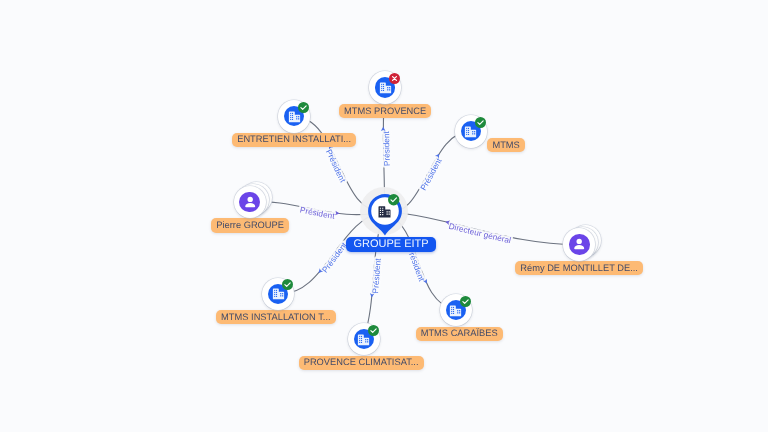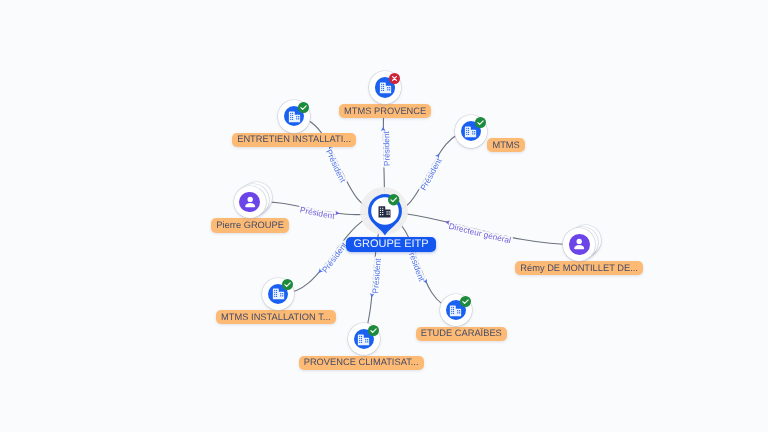--- a/index.html
+++ b/index.html
@@ -276,21 +276,21 @@
   </g>
           </svg>
         </div>
         <div class="badge" style="width: 11px; height: 11px; left: 20.2px; top: 1.7px; z-index: 4;">
           <svg width="11" height="11" viewBox="0 0 24 24">
   <circle cx="12" cy="12" r="12" fill="#1e8a3c"></circle>
   <path d="M6.3 12.3l3.9 3.9 7.6-7.9" fill="none" stroke="#fff" stroke-width="2.5" stroke-linecap="round" stroke-linejoin="round"></path>
           </svg>
         </div>
       </div>
-      <div class="nlabel" style="left: 415.7px; top: 326.5px;">ETUDE CARAÏBES</div>
+      <div class="nlabel" style="left: 415.7px; top: 326.5px;">MTMS CARAÏBES</div>
       <div class="node" style="left: 356.5px; top: 183px; width: 56px; height: 56px; z-index: 5;">
         <div class="halo" style="width: 48px; height: 48px; left: 3px; top: 3.8px;"></div>
         <div style="position: absolute; left: 0px; top: 0px;"><svg width="56" height="56" viewBox="0 0 56 56">
     <path d="M28 52.4 C22.2 43.3 11.1 40.2 11.1 28.0 A16.9 16.9 0 1 1 44.9 28.0 C44.9 40.2 33.8 43.3 28 52.4Z" fill="#1859ed"></path>
     <circle cx="28" cy="28" r="13.8" fill="#ffffff"></circle>
           </svg></div>
         <div style="position: absolute; left: 20.5px; top: 20.5px;"><svg width="15" height="15" viewBox="0 0 24 24">
   <path fill="#242c44" d="M2.4 21.6V4.3c0-.5.4-.9.9-.9h9.0c.5 0 .9.4.9.9v4.6h7.5c.5 0 .9.4.9.9v11.8H2.4z"></path>
   <g fill="#ffffff">
    <rect x="4.6" y="5.8" width="1.9" height="1.9" rx=".2"></rect>

